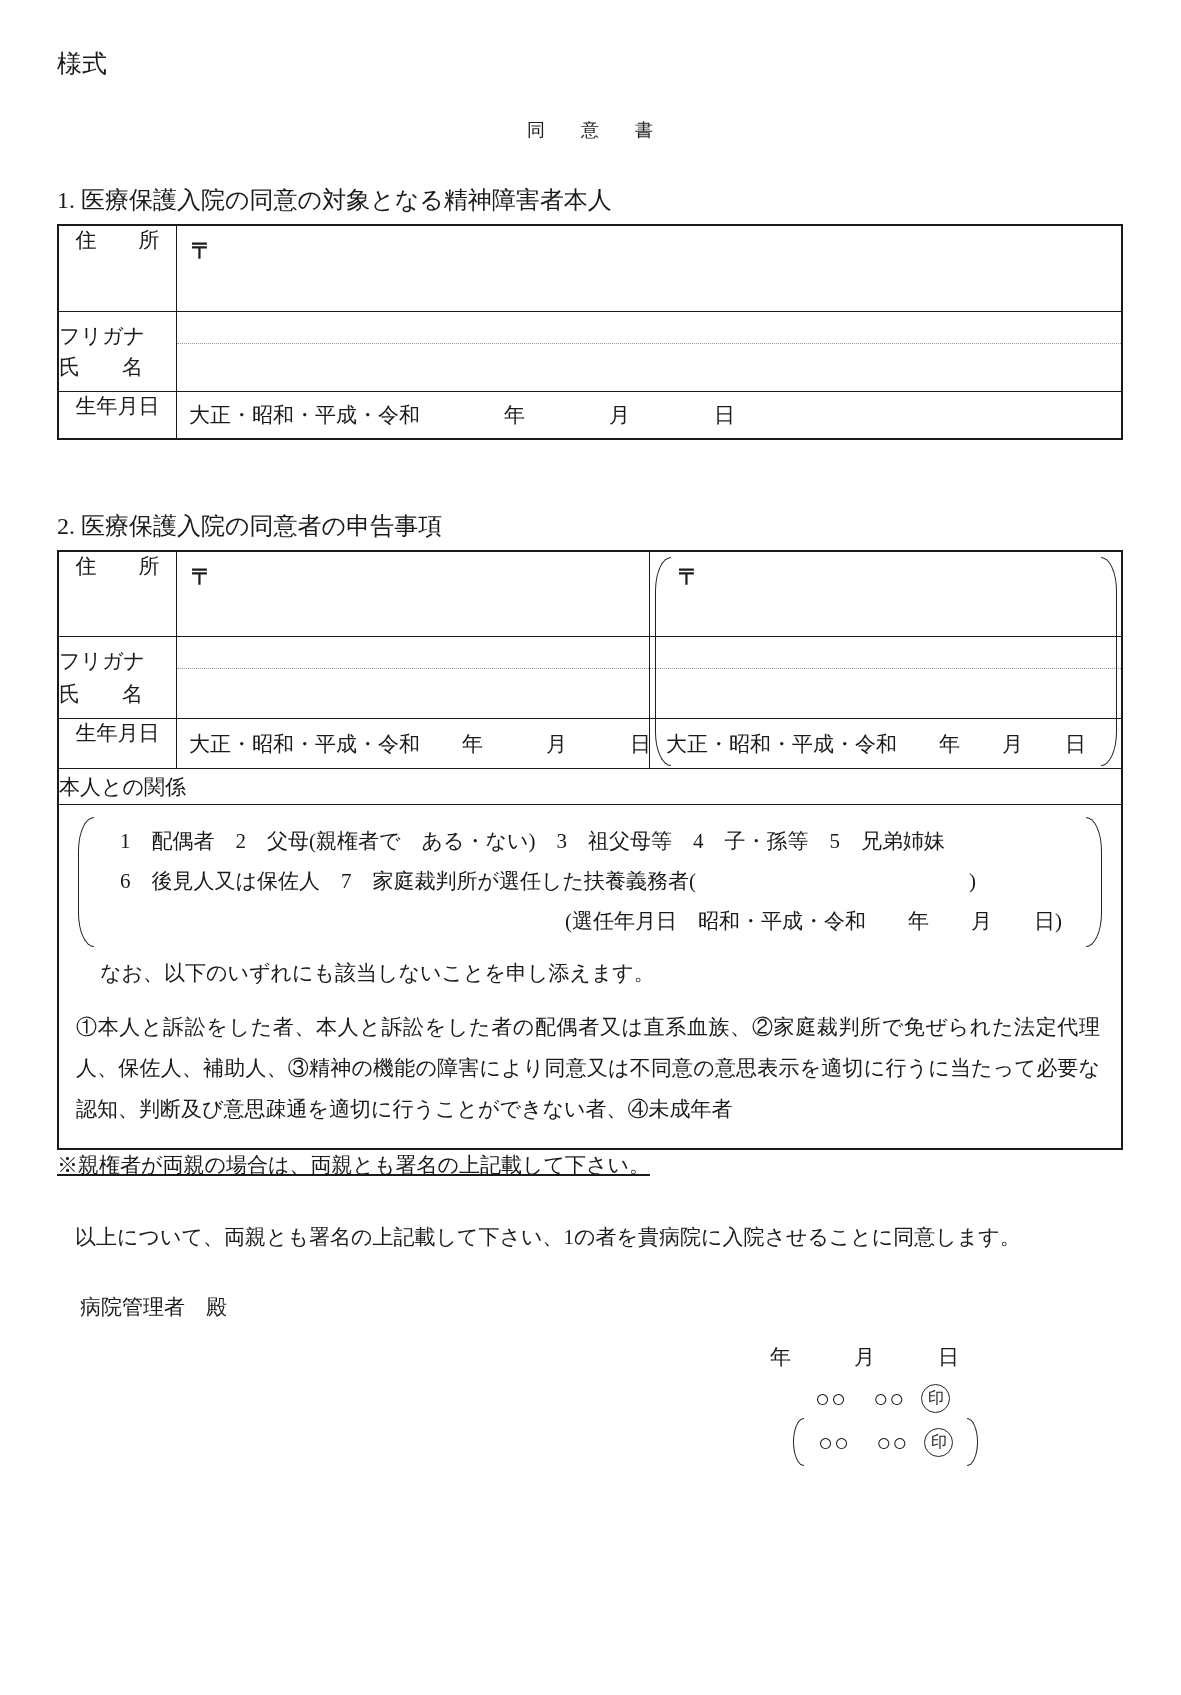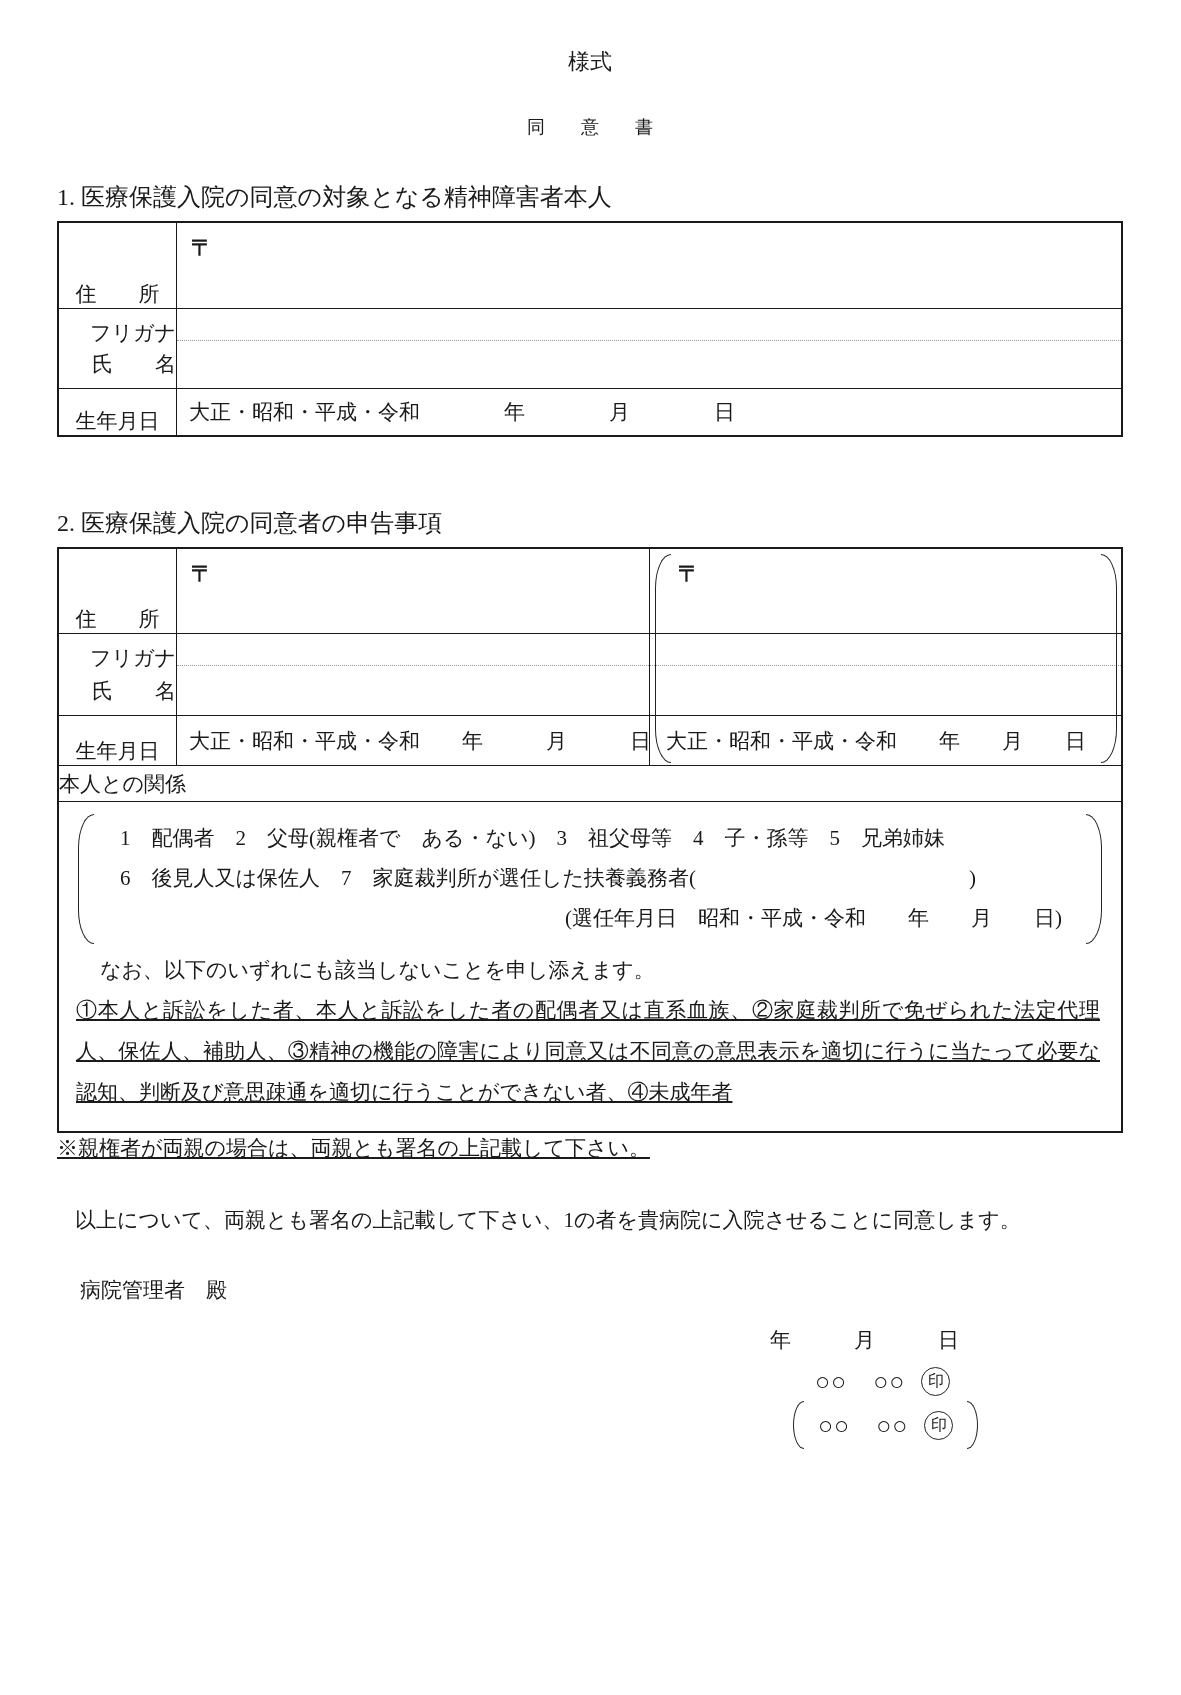--- a/index.html
+++ b/index.html
@@ -7,36 +7,36 @@
   body {
     width:1181px; height:1695px;
     color:#1a1a1a;
     font-family:"Liberation Serif","DejaVu Serif",serif;
     font-size:21px;
     position:relative;
     overflow:hidden;
   }
   .page { padding:47px 58px 0 57px; position:relative; }
 
-  .form-label { font-size:22px;text-align:center; }
+  .form-label { font-size:25px; }
   .doc-title { margin-top:38px; text-align:center; font-size:18px; font-weight:normal; }
   .sec-heading { font-size:24px; }
   .sec-heading.s1 { margin-top:42px; }
   .sec-heading.s2 { margin-top:70px; }
 
   
   .vtable { border:2px solid #1a1a1a; margin-top:8px; }
   .cell { border-right:1.5px solid #1a1a1a; border-bottom:1.5px solid #1a1a1a; overflow:hidden; }
   .cell.last-col { border-right:none; }
   .cell.last-row { border-bottom:none; }
 
   .t1 { display:grid; grid-template-columns:118px 1fr; grid-template-rows:86px 80px 46px; }
   .t2 { display:grid; grid-template-columns:118px 473px 1fr; grid-template-rows:85px 82px 50px 36px auto; position:relative; }
 
-  .label-cell { display:flex; align-items:flex-end; justify-content:center; text-align:center; }
+  .label-cell { display:flex; align-items:flex-start; justify-content:center; text-align:center; }
   .label-cell.two-line { flex-direction:column; justify-content:space-around; padding:8px 0; }
 
   .addr-cell { padding:10px 14px; }
   .addr-cell .postal { font-weight:bold; font-size:22px; }
   .addr-cell.in-paren { padding-left:28px; }
 
   .split-cell { display:flex; flex-direction:column; }
   .split-top { height:32px; border-bottom:1.5px dotted #999; }
   .split-bottom { flex:1; }
 
@@ -59,21 +59,21 @@
 
   .rel-wrap { position:relative; padding:4px 30px 6px 30px; }
   .rel-wrap .paren { top:0; bottom:0; height:auto; }
   .rel-wrap .paren.open { left:2px; }
   .rel-wrap .paren.close { right:2px; }
   .rel-line { line-height:40px; white-space:nowrap; }
   .rel-line.indent { padding-left:14px; }
   .rel-line.right { text-align:right; padding-right:12px; }
 
   .note-line { line-height:40px; margin-top:6px; padding-left:24px; }
-  .exclusions { line-height:41px; text-align:justify; margin-top:0; padding-right:4px;text-decoration:underline; }
+  .exclusions { line-height:41px; text-align:justify; margin-top:14px; padding-right:4px; }
 
   
   .parent-note { line-height:30px;text-decoration:underline; }
   .consent-statement { margin-top:42px; padding-left:18px; line-height:30px; }
   .addressee { margin-top:40px; padding-left:23px; line-height:30px; }
   .date-line { margin-top:20px; margin-left:713px; line-height:30px; white-space:nowrap; }
 
   .sig-line { display:flex; align-items:center; white-space:nowrap; }
   .sig-line-1 { margin-top:8px; margin-left:758px; height:36px; }
   .sig-line-2 { margin-top:2px; margin-left:736px; height:48px; }

